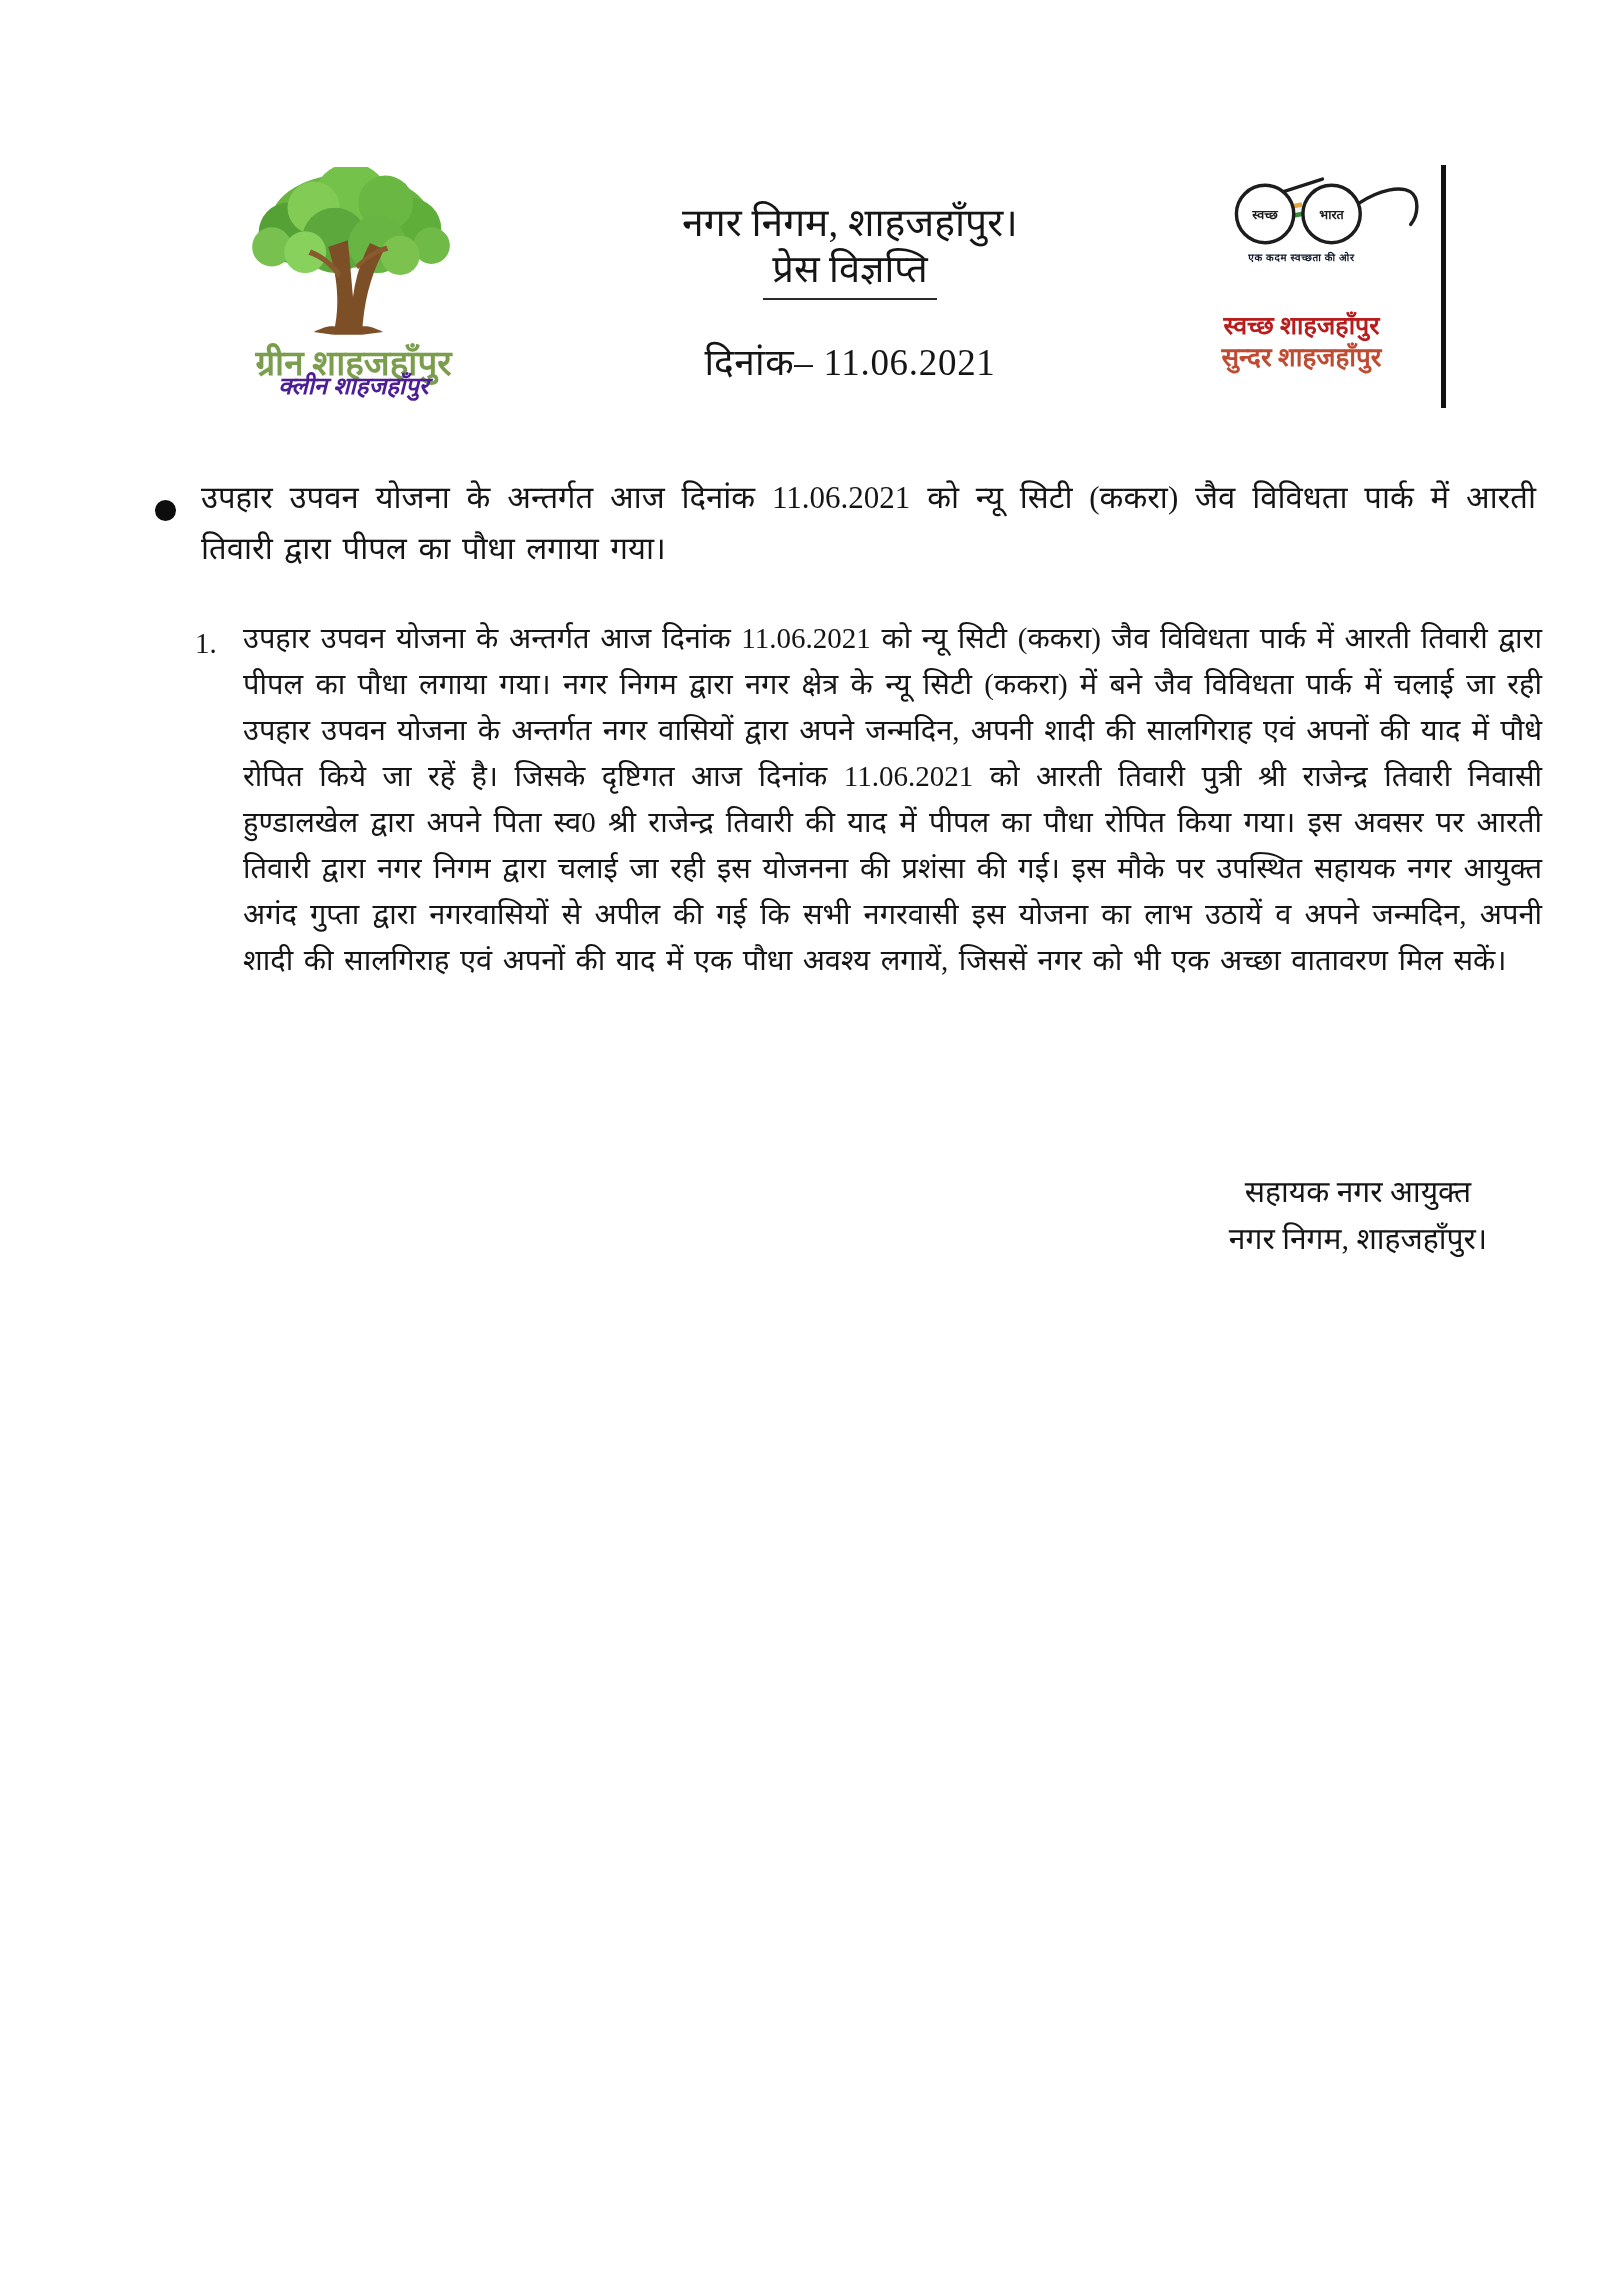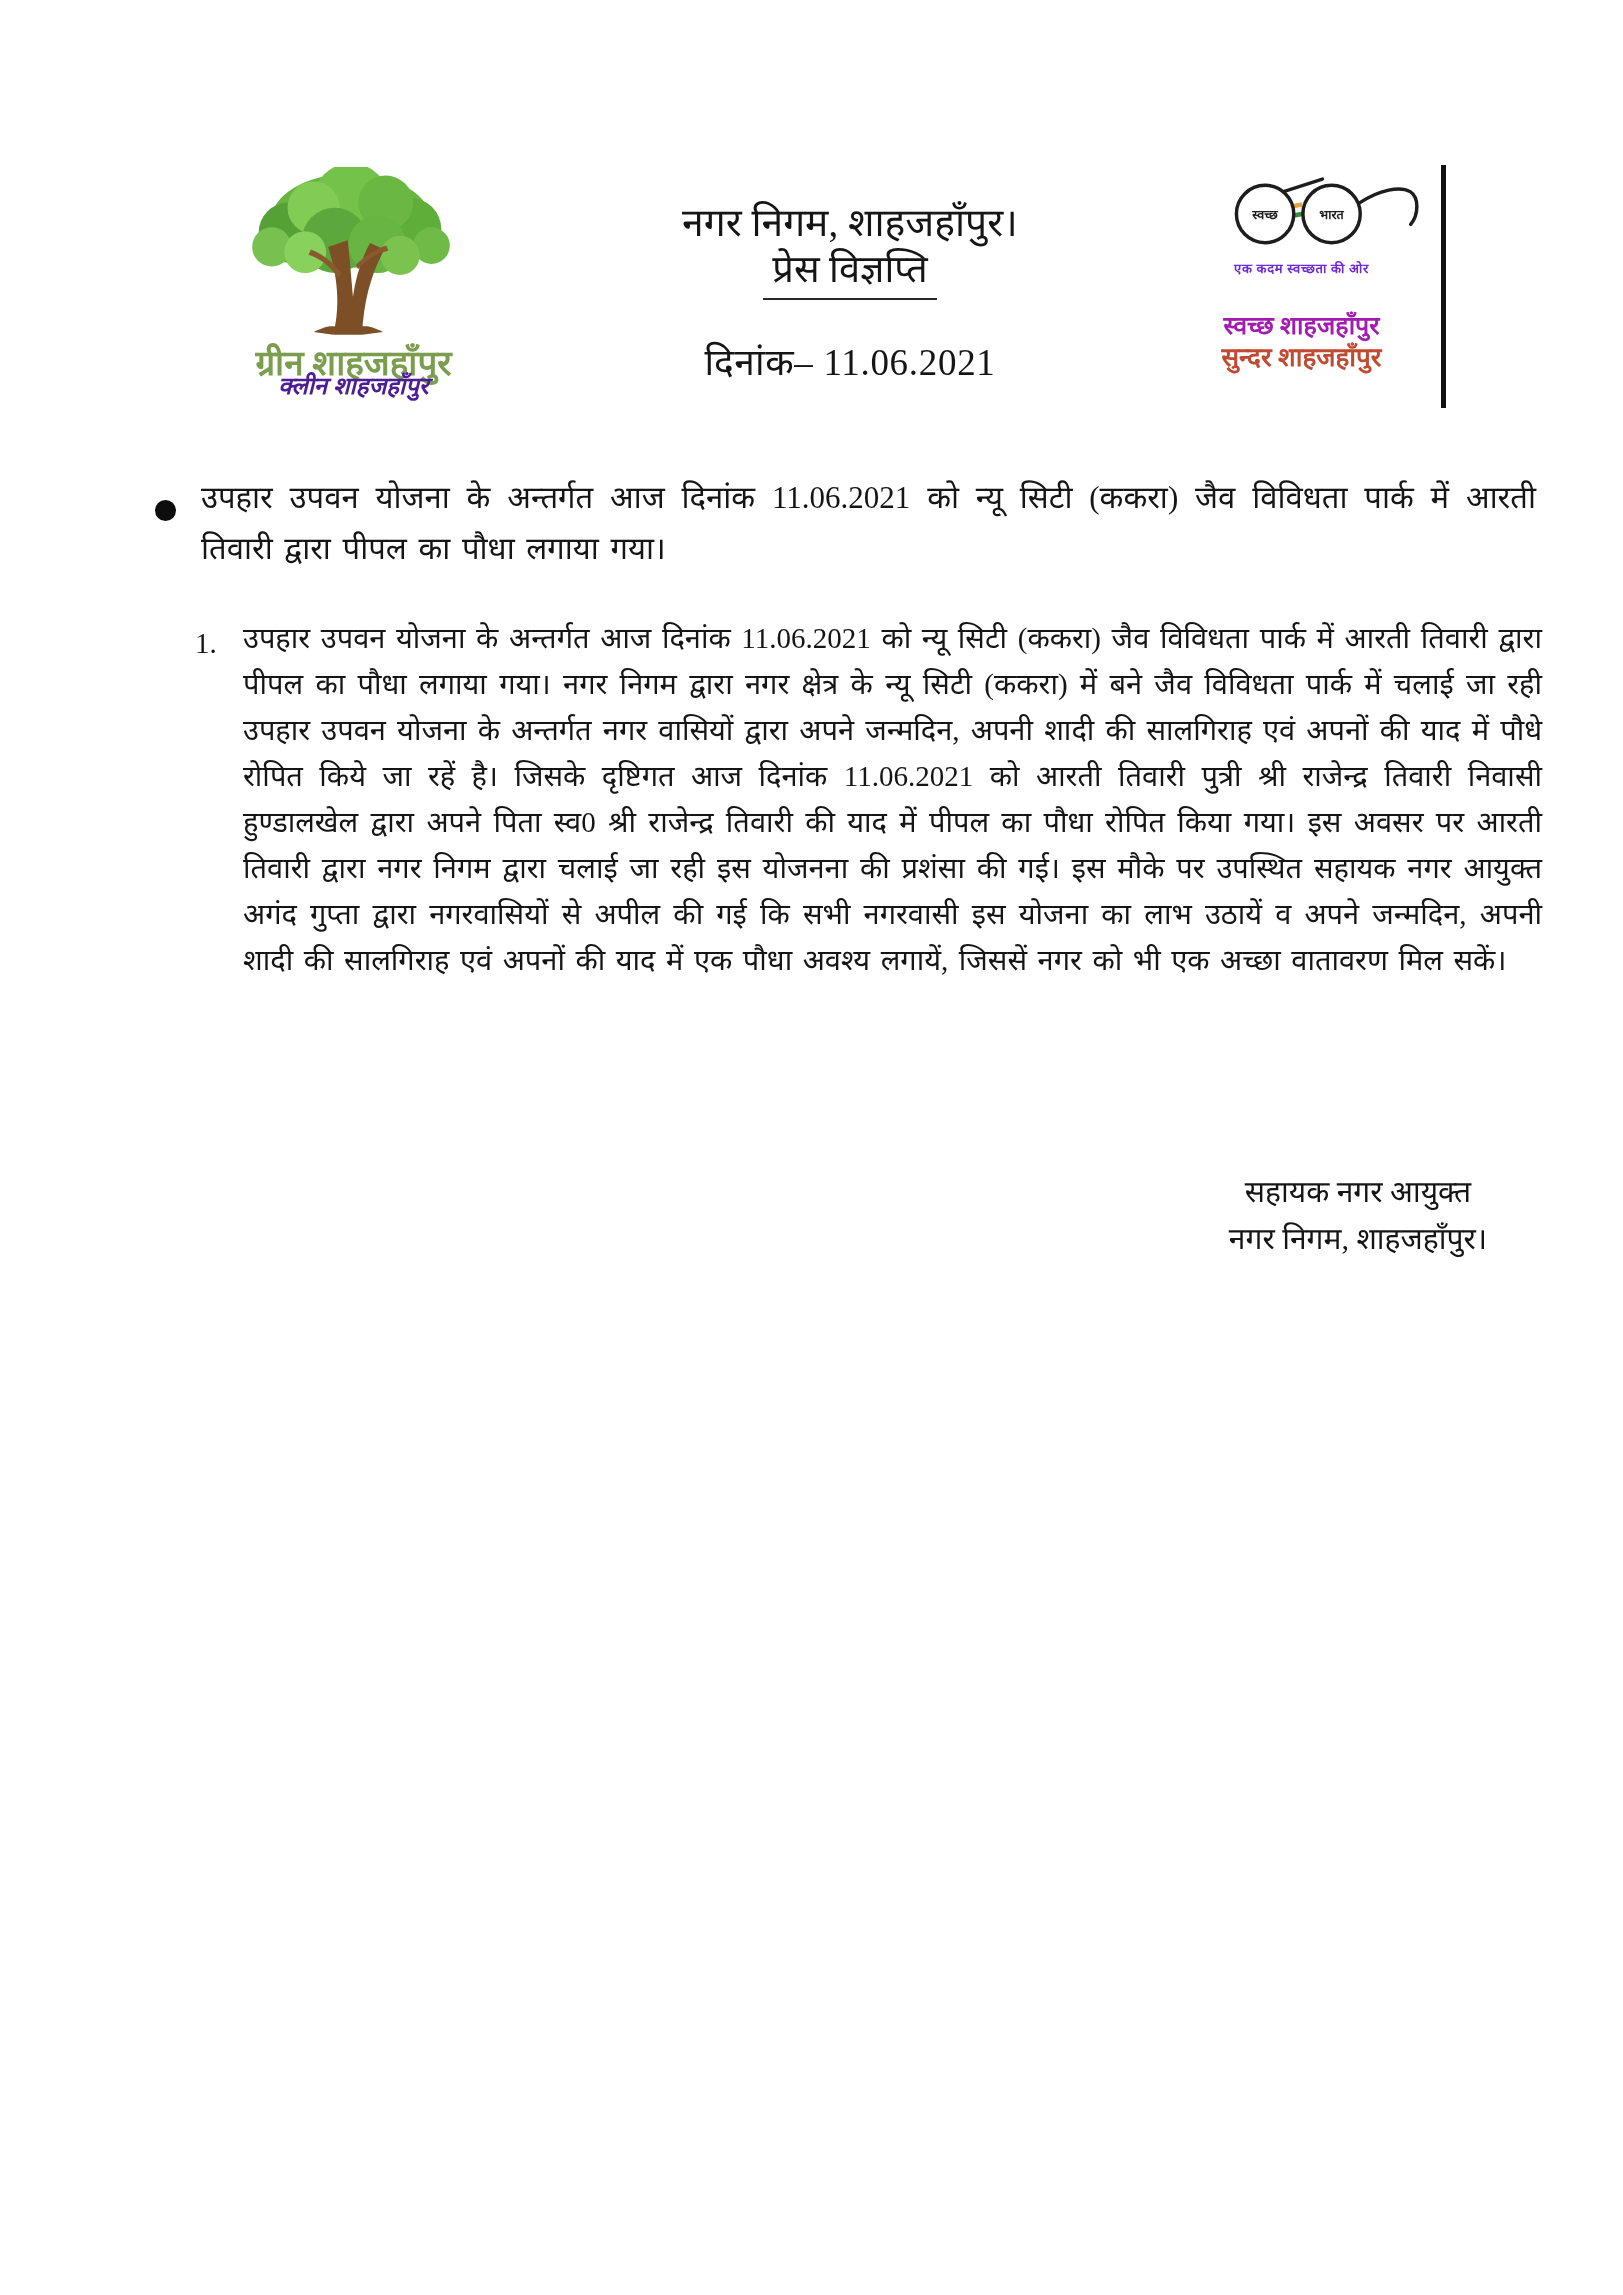--- a/index.html
+++ b/index.html
@@ -28,22 +28,22 @@
     display: inline-block;
     font-size: 38px;
     line-height: 43px;
     padding: 0 9.2px 6.5px 9.2px;
     border-bottom: 2px solid #2a2a2a;
   }
   .date-line { top: 340px; font-size: 37px; line-height: 46px; letter-spacing: 0.7px; }
 
   .specs-logo { left: 1229px; top: 171px; width: 196px; height: 86px; }
   .right-logo-text { left: 1197px; width: 209px; text-align: center; }
-  .specs-tagline { top: 259px; font-size: 13px; font-weight: bold; color: #6d28d9; letter-spacing: 0.7px; }
-  .right-logo-line1 { top: 307px; font-size: 25px; font-weight: bold; color: #a21caf; }
+  .specs-tagline { top: 250px; font-size: 10px; font-weight: bold; color: #0f172a; letter-spacing: 0.7px; }
+  .right-logo-line1 { top: 307px; font-size: 25px; font-weight: bold; color: #b91c1c; }
   .right-logo-line2 { top: 338px; font-size: 26px; font-weight: bold; color: #bf4b33; text-align: center; }
 
   .vrule { left: 1441px; top: 165px; width: 4.6px; height: 243px; background: #111; }
 
   
   .bullet-dot {
     left: 155px; top: 500px; width: 21px; height: 21px;
     border-radius: 50%; background: #0d0d0d;
   }
   .bullet-para {

